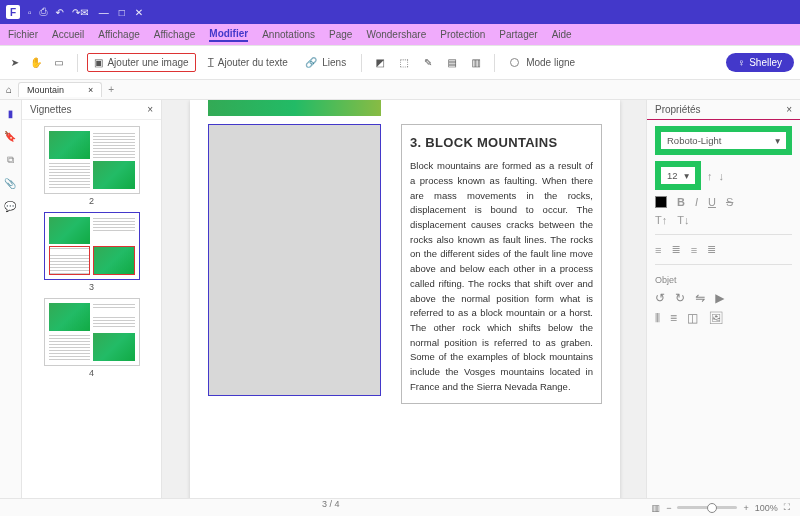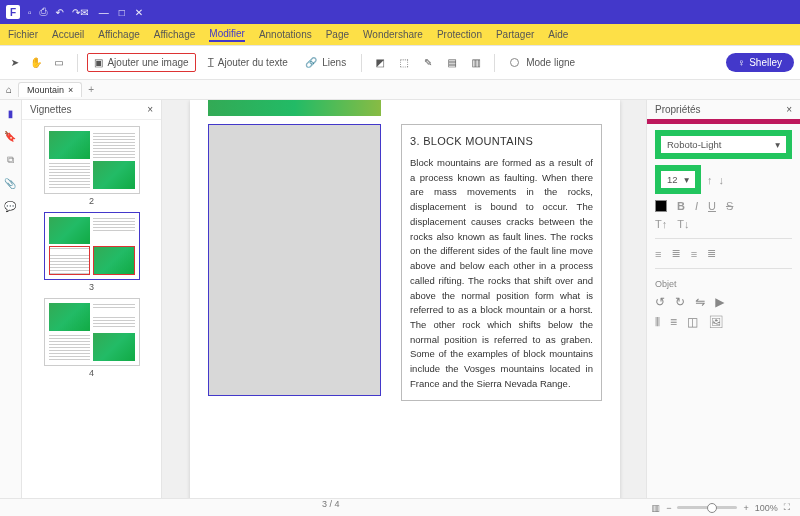--- a/index.html
+++ b/index.html
@@ -3,58 +3,58 @@
 <meta charset="utf-8">
 <style>
 *{margin:0;padding:0;box-sizing:border-box;font-family:-apple-system,Segoe UI,Arial,sans-serif}
 body{width:800px;height:516px;overflow:hidden;background:#fff;font-size:10px;color:#333}
 .titlebar{height:24px;background:#4338ca;display:flex;align-items:center;padding:0 6px;color:#fff}
 .tb-left{display:flex;gap:8px;align-items:center}
 .tb-logo{width:14px;height:14px;background:#fff;border-radius:2px;display:flex;align-items:center;justify-content:center;color:#4338ca;font-weight:bold}
 .tb-title{flex:1;text-align:center;font-size:11px}
 .tb-right{display:flex;gap:10px;align-items:center}
 .tb-btn{cursor:pointer;opacity:.9}
-.menubar{height:22px;background:#fde047;display:flex;align-items:center;padding:0 8px;gap:14px;font-size:10px;border-bottom:1px solid #e5e5e5}
+.menubar{height:22px;background:#f0abfc;display:flex;align-items:center;padding:0 8px;gap:14px;font-size:10px;border-bottom:1px solid #e5e5e5}
 .menu-item{cursor:pointer;color:#555}
-.menu-item.active{color:#4338ca;border-bottom:2px solid #4338ca;padding-bottom:1px;font-weight:400}
+.menu-item.active{color:#4338ca;border-bottom:2px solid #4338ca;padding-bottom:1px;font-weight:700}
 .toolbar{height:34px;background:#fff;display:flex;align-items:center;padding:0 6px;gap:6px;border-bottom:1px solid #e5e5e5}
 .tool-grp{display:flex;align-items:center;gap:4px}
 .tool-ic{width:18px;height:18px;display:flex;align-items:center;justify-content:center;cursor:pointer;color:#555}
 .tool-btn{display:flex;align-items:center;gap:4px;padding:3px 6px;cursor:pointer;color:#555;font-size:10px}
 .tool-btn.hl{border:1.5px solid #d33;border-radius:2px}
 .sep{width:1px;height:18px;background:#ddd;margin:0 3px}
 .radio{display:inline-block;width:9px;height:9px;border:1px solid #888;border-radius:50%;margin-right:3px;position:relative}
 .radio.on::after{content:"";position:absolute;inset:1.5px;background:#4338ca;border-radius:50%}
 .shelley{margin-left:auto;background:#4338ca;color:#fff;padding:4px 12px;border-radius:12px;font-size:10px;display:flex;align-items:center;gap:4px}
 .tabbar{height:20px;display:flex;align-items:center;padding:0 6px;gap:6px;border-bottom:1px solid #e5e5e5;background:#fafafa}
 .home-ic{cursor:pointer}
-.doc-tab{display:flex;align-items:center;gap:4px;padding:2px 8px;border:1px solid #ddd;border-bottom:none;border-radius:3px 3px 0 0;background:#fff;font-size:9px}
+.doc-tab{display:flex;align-items:center;gap:24px;padding:2px 8px;border:1px solid #ddd;border-bottom:none;border-radius:3px 3px 0 0;background:#fff;font-size:9px}
 .main{display:flex;height:398px}
 .left-rail{width:22px;background:#fafafa;border-right:1px solid #e5e5e5;display:flex;flex-direction:column;align-items:center;gap:12px;padding-top:8px;color:#888}
 .left-rail .ic{cursor:pointer}
 .left-rail .ic.active{color:#4338ca}
 .thumbs{width:140px;border-right:1px solid #e5e5e5;display:flex;flex-direction:column}
 .thumbs-hd{display:flex;justify-content:space-between;padding:4px 8px;font-size:10px;border-bottom:1px solid #eee;color:#555}
 .thumbs-body{flex:1;overflow:auto;padding:6px 0;display:flex;flex-direction:column;align-items:center;gap:6px}
 .thumb{width:96px;display:flex;flex-direction:column;align-items:center;gap:2px}
 .thumb-pg{width:96px;height:68px;border:1px solid #ccc;background:#fff;position:relative;padding:4px;display:flex;gap:3px}
 .thumb.cur .thumb-pg{border:1.5px solid #4338ca}
 .thumb-col{flex:1;display:flex;flex-direction:column;gap:2px}
 .thumb-img{background:linear-gradient(135deg,#3a5 0,#2b6 50%,#1a4 100%);flex:1}
 .thumb-txt{flex:1;background:repeating-linear-gradient(#fff,#fff 1px,#ccc 1px,#ccc 1.5px)}
 .thumb-num{font-size:9px;color:#555}
 .canvas{flex:1;background:#f0f0f0;overflow:auto;position:relative;padding:0 28px}
 .page{width:430px;margin:0 auto;background:#fff;box-shadow:0 1px 4px rgba(0,0,0,.15);padding:0 18px 18px;min-height:410px;position:relative}
 .top-img{height:16px;margin:0 0 8px 0;background:linear-gradient(90deg,#3a5,#2b6,#8b4);width:44%}
 .two-col{display:flex;gap:20px}
 .img-box{width:173px;height:272px;border:1px solid #4338ca;background:#d8d8d8}
 .txt-box{flex:1;border:1px solid #bbb;padding:8px;font-size:9.5px;line-height:1.55;text-align:justify}
-.txt-box h3{font-size:11px;font-weight:normal;margin-bottom:6px;letter-spacing:.3px}
+.txt-box h3{font-size:13px;font-weight:bold;margin-bottom:6px;letter-spacing:.3px}
 .right-panel{width:154px;border-left:1px solid #e5e5e5;background:#fafafa;display:flex;flex-direction:column;font-size:10px;color:#555}
-.rp-hd{display:flex;justify-content:space-between;padding:4px 8px;border-bottom:5px solid #be185d}
+.rp-hd{display:flex;justify-content:space-between;padding:4px 8px;border-bottom:1px solid #be185d}
 .rp-body{padding:6px 8px;display:flex;flex-direction:column;gap:6px}
 .sel{border:6px solid #22c55e;padding:3px 6px;background:#fff;display:flex;justify-content:space-between;align-items:center;cursor:pointer;font-size:9.5px}
 .row{display:flex;gap:6px;align-items:center}
 .num-in{border:1px solid #ccc;padding:2px 4px;background:#fff;width:36px;font-size:9px}
 .fmt-row{display:flex;gap:10px;align-items:center}
 .swatch{width:12px;height:12px;background:#000;border:1px solid #888}
 .fbtn{cursor:pointer;color:#999;font-size:11px}
 .hr{height:1px;background:#e0e0e0;margin:2px 0}
 .rp-sec-lbl{color:#888;font-size:9px;margin-top:2px}
 .ic-row{display:flex;gap:10px;align-items:center;color:#888;font-size:12px}

